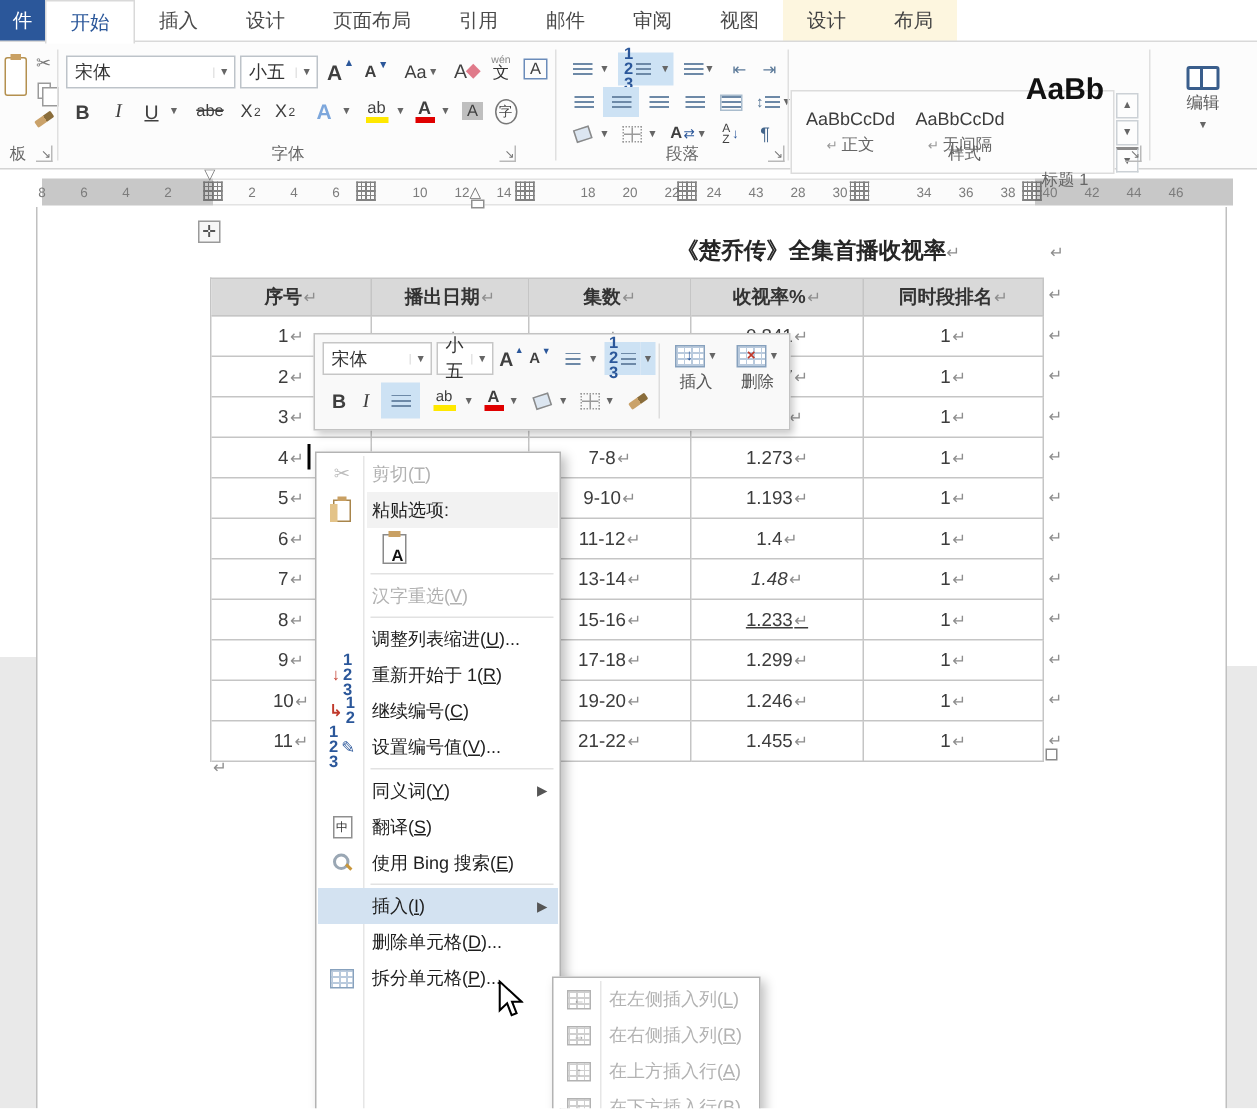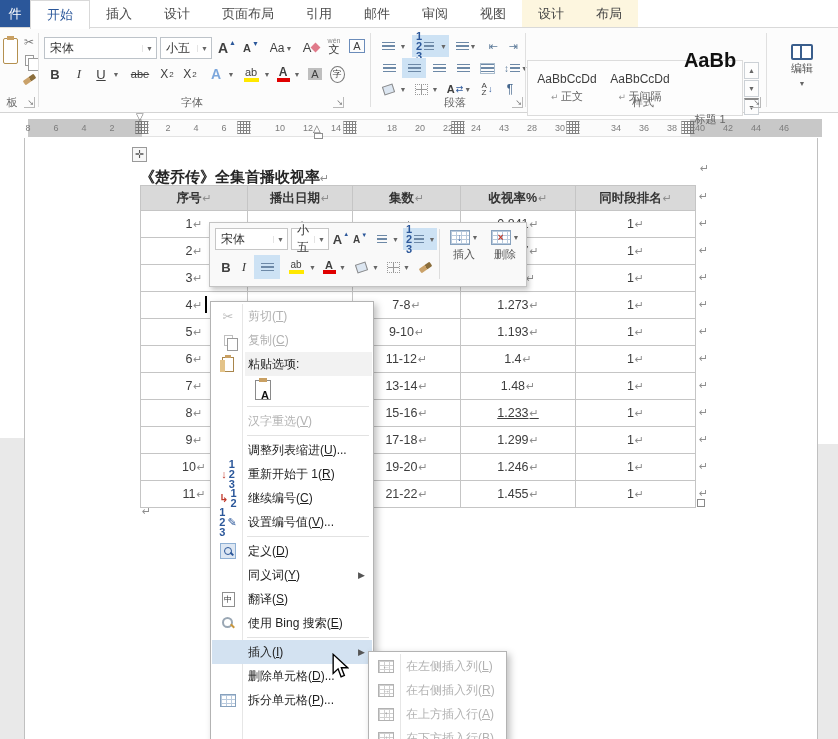--- a/index.html
+++ b/index.html
@@ -54,21 +54,21 @@
 .rseg{position:absolute;top:0;height:18px}
 .rnum{position:absolute;top:4px;transform:translateX(-50%);font-size:9px;color:#7c7c7c}
 .rmark{position:absolute;top:2px;width:13px;height:13px;transform:translateX(-50%);
  background-image:repeating-linear-gradient(90deg,#5a5a5a 0 1px,transparent 1px 3px),repeating-linear-gradient(#5a5a5a 0 1px,transparent 1px 3px);opacity:.75}
 .indent{position:absolute;font-size:9px;color:#6f6f6f;line-height:8px}
 
 
 .doc{position:absolute;left:0;top:138px;width:838px;height:601px;background:#fff;z-index:1}
 .pageline{position:absolute;top:0;width:1px;height:601px;background:#c0c0c0}
 .grayout{position:absolute;background:#e9e9e9}
-.doctitle{position:absolute;left:140px;top:30px;width:500px;text-align:left;font-size:15px;font-weight:bold;color:#262626;white-space:nowrap}
+.doctitle{position:absolute;left:140px;top:20px;width:500px;text-align:right;font-size:15px;font-weight:bold;color:#262626;white-space:nowrap}
 .mark{color:#8e8e8e;font-size:11px;font-weight:normal}
 .wtable{position:absolute;left:140px;top:47px;border-top:1px solid #c5c5c5;border-left:1px solid #c5c5c5}
 .wrow{display:flex}
 .wcell{border-right:1px solid #c5c5c5;border-bottom:1px solid #c5c5c5;display:flex;align-items:center;justify-content:center;font-size:12.5px;color:#3d3d3d;height:27px;gap:1px}
 .wrow.head .wcell{background:#d9d9d9;font-weight:bold;height:25px;color:#333}
 .rowmark{position:absolute;font-size:11px;color:#8e8e8e}
 .movehandle{position:absolute;left:-9px;top:-39px;width:15px;height:15px;border:1px solid #9a9a9a;background:#f7f7f7;display:flex;align-items:center;justify-content:center;font-size:11px;color:#555;font-weight:bold}
 .resizehandle{position:absolute;width:8px;height:8px;border:1px solid #8a8a8a;background:#fff}
 .caret{position:absolute;width:1.5px;height:17px;background:#000;z-index:8}
 
@@ -457,21 +457,21 @@
           <div class="wcell" style="width: 108px;">11-12<span class="mark">↵</span></div>
           <div class="wcell" style="width: 115px;">1.4<span class="mark">↵</span></div>
           <div class="wcell" style="width: 120px;">1<span class="mark">↵</span></div>
         </div>
         <div class="wrow">
           <div class="wcell" style="width: 107px;">7<span class="mark">↵</span></div>
           <div class="wcell" style="width: 105px;">
             <span class="mark">↵</span>
           </div>
           <div class="wcell" style="width: 108px;">13-14<span class="mark">↵</span></div>
-          <div class="wcell" style="width: 115px;">1.48<span class="mark">↵</span></div>
+          <div class="wcell" style="width: 115px; font-style: italic;">1.48<span class="mark">↵</span></div>
           <div class="wcell" style="width: 120px;">1<span class="mark">↵</span></div>
         </div>
         <div class="wrow">
           <div class="wcell" style="width: 107px;">8<span class="mark">↵</span></div>
           <div class="wcell" style="width: 105px;">
             <span class="mark">↵</span>
           </div>
           <div class="wcell" style="width: 108px;">15-16<span class="mark">↵</span></div>
           <div class="wcell" style="width: 115px; text-decoration: underline;">1.233<span class="mark">↵</span></div>
           <div class="wcell" style="width: 120px;">1<span class="mark">↵</span></div>
@@ -620,26 +620,20 @@
   </div>
 
   <div class="menu" id="ctxmenu" style="left:210px;top:301px;width:164px;height:470px">
     <div class="gutline"></div>
   <div class="mitem dis">
         <span class="mic">
           <span style="font-size:13px;color:#bdbdbd">✂</span>
         </span>
         <span>剪切(<u>T</u>)</span>
       </div>
-      <div class="mitem dis">
-        <span class="mic">
-          <span class="ic-copy" style="border-color:#c0c0c0"></span>
-        </span>
-        <span>复制(<u>C</u>)</span>
-      </div>
       <div class="mitem hdr">
         <span class="mic">
           <span class="ic-pasteC"></span>
         </span>
         <span>粘贴选项:</span>
       </div>
       <div class="pastebar">
         <span class="pbtn">
           <span class="ic-pasteA"></span>
         </span>
@@ -673,26 +667,20 @@
       <div class="mitem">
         <span class="mic">
           <span class="ic-lnum">
             <span class="a">1<br>2<br>3</span>
             <span style="color:#2b579a;font-size:11px">✎</span>
           </span>
         </span>
         <span>设置编号值(<u>V</u>)...</span>
       </div>
       <div class="msep"></div>
-      <div class="mitem">
-        <span class="mic">
-          <span class="ic-def"></span>
-        </span>
-        <span>定义(<u>D</u>)</span>
-      </div>
       <div class="mitem">
         <span>同义词(<u>Y</u>)</span>
         <span class="sub">▶</span>
       </div>
       <div class="mitem">
         <span class="mic">
           <span class="ic-page">中</span>
         </span>
         <span>翻译(<u>S</u>)</span>
       </div>

